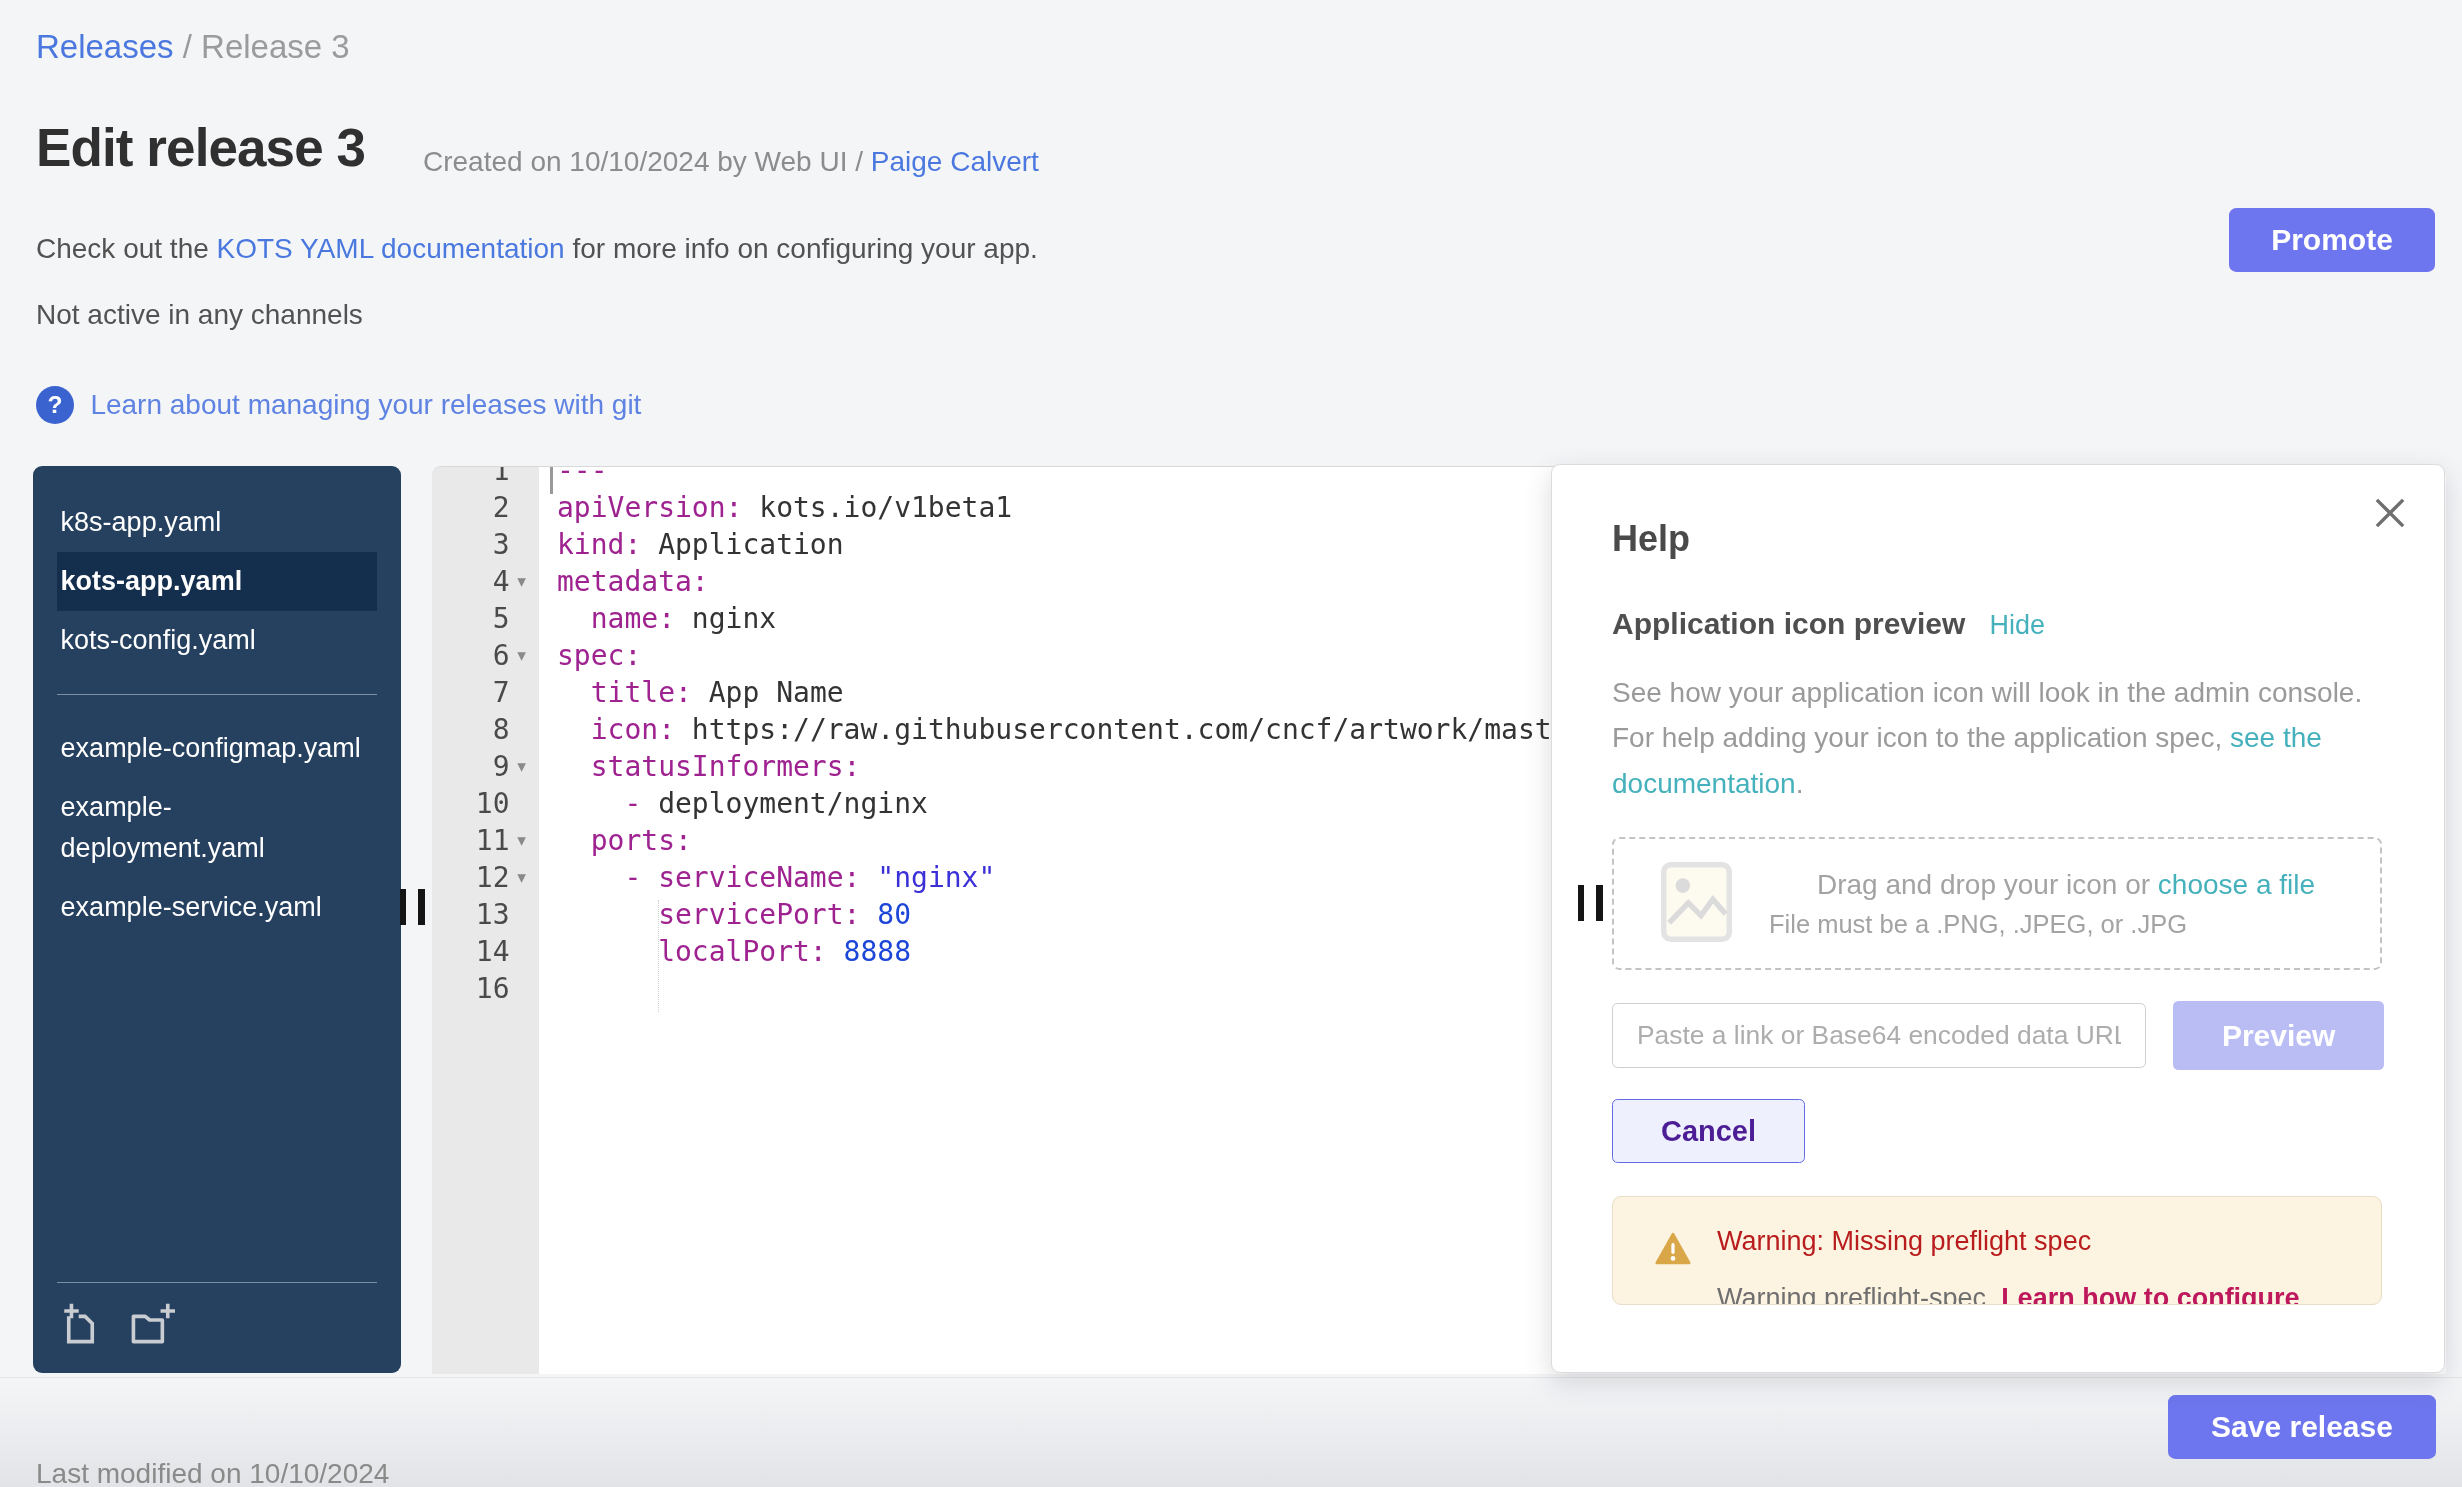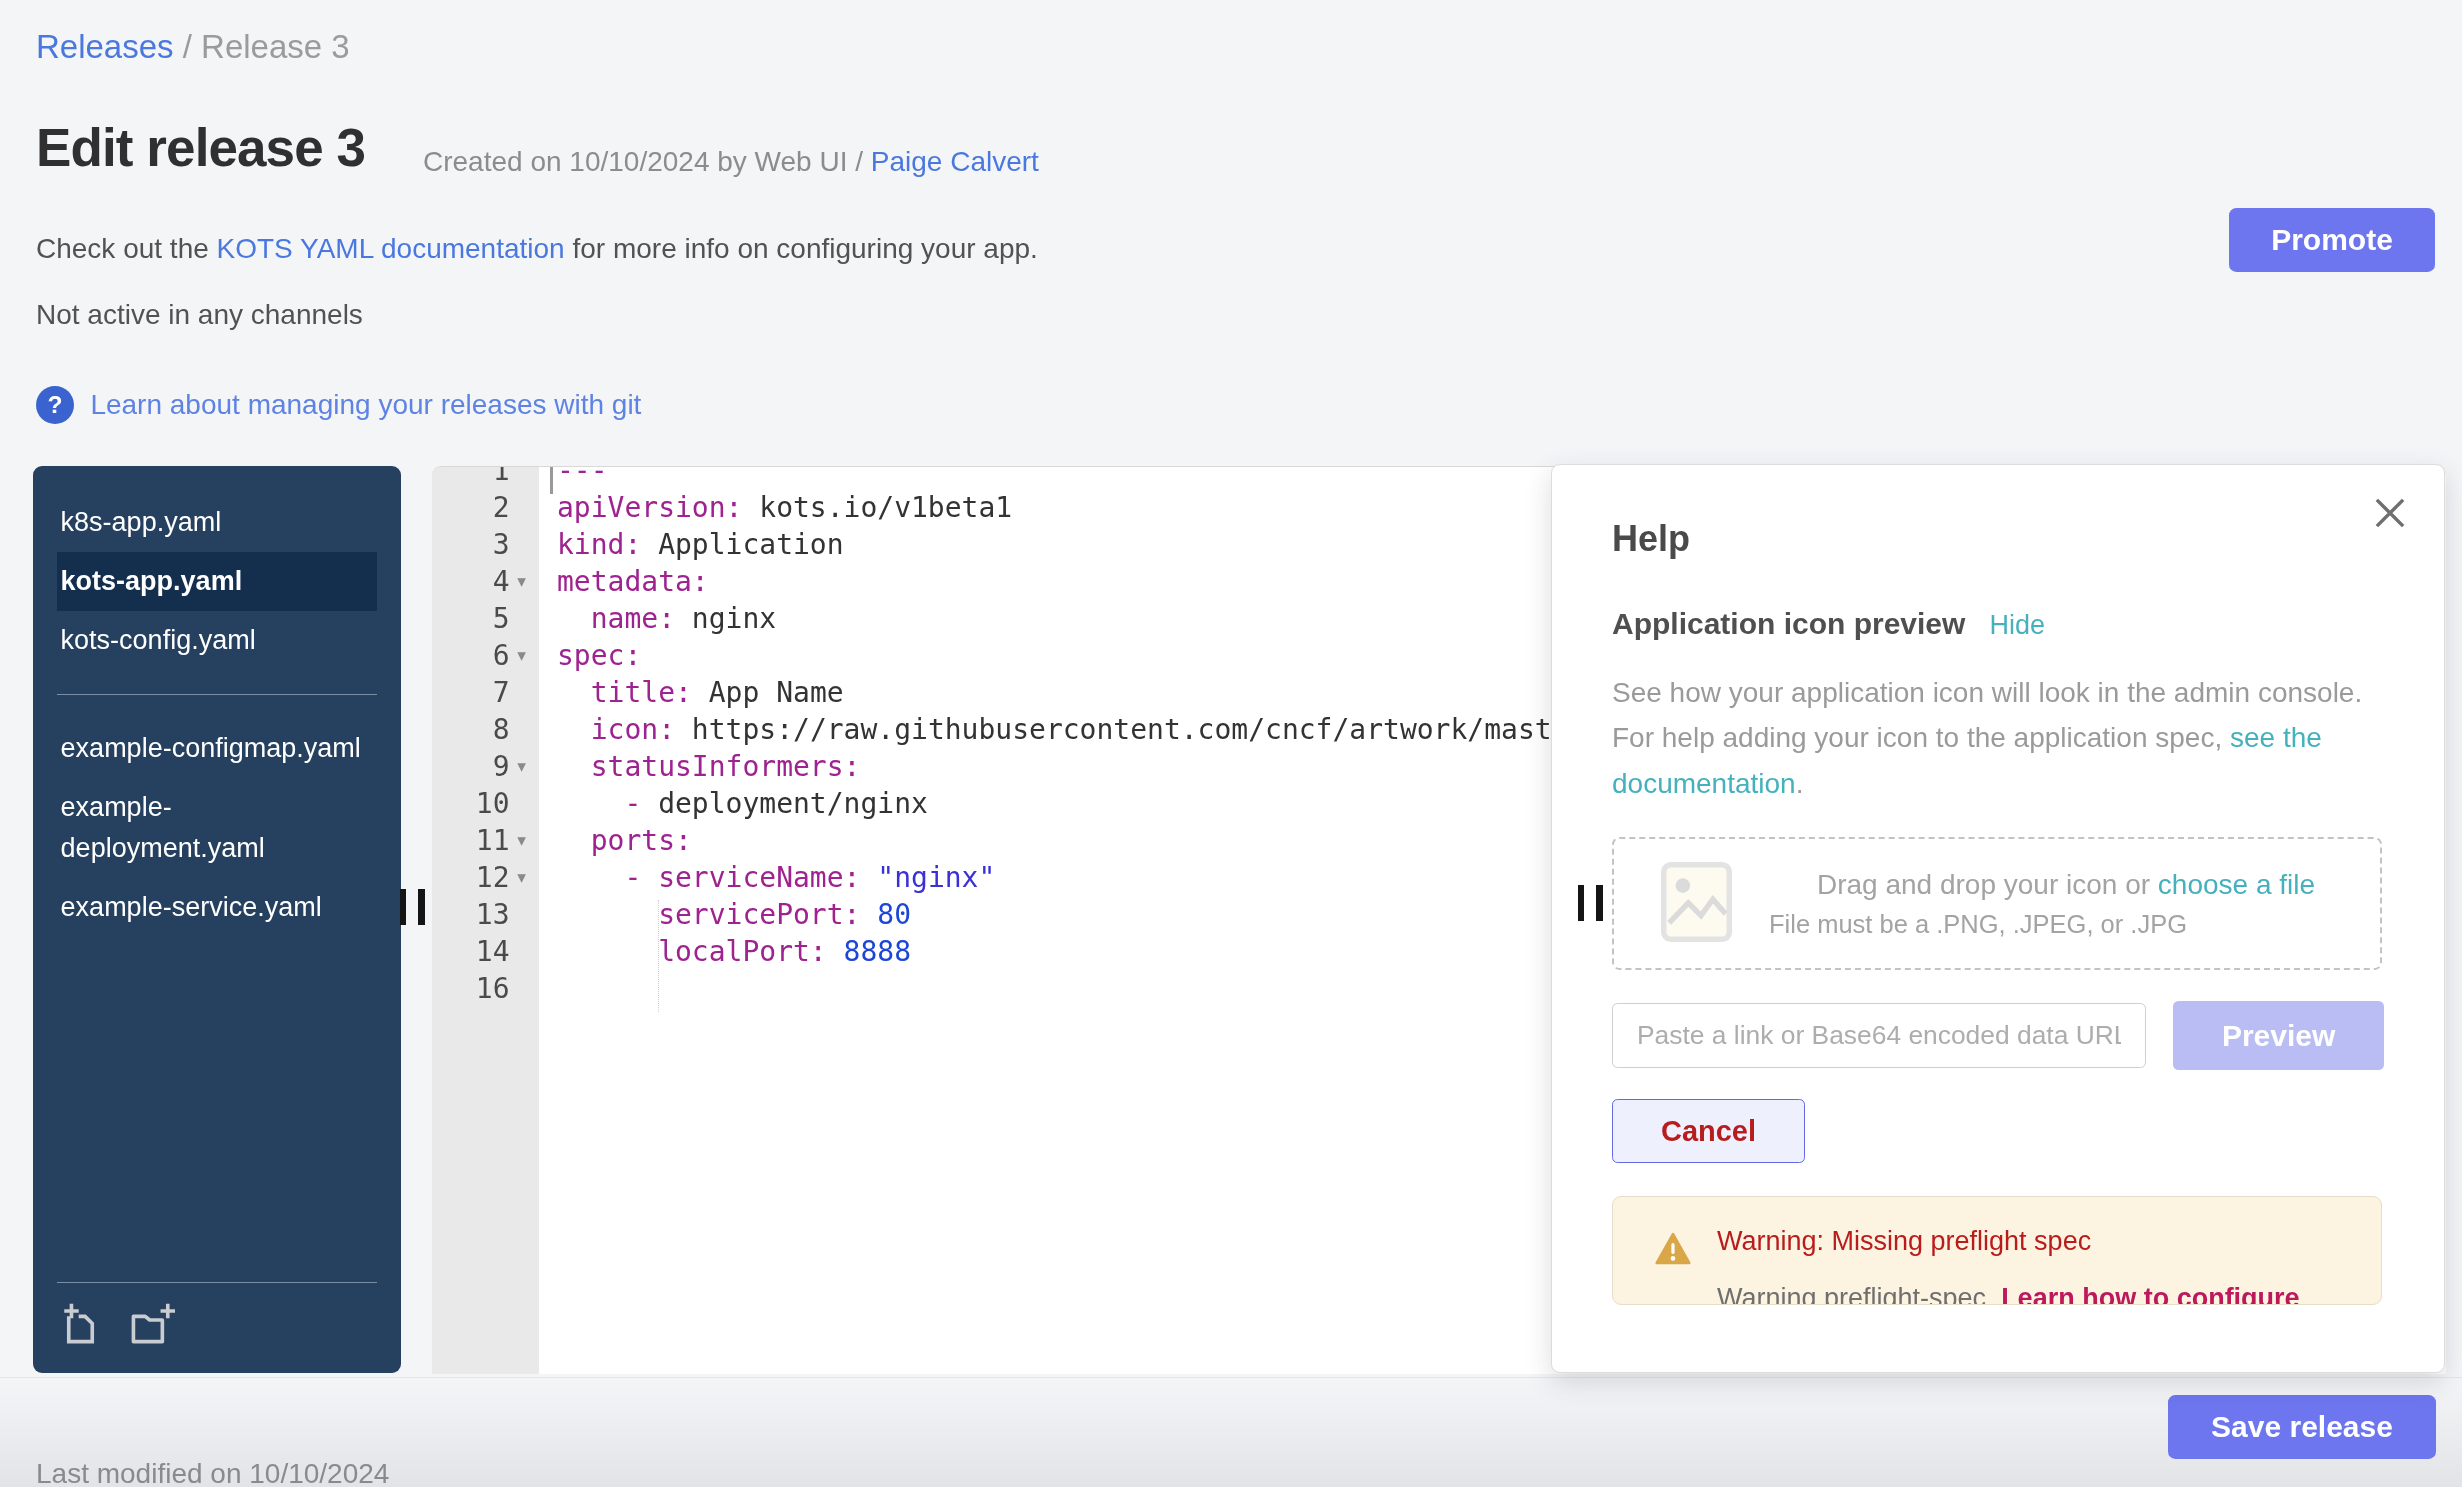--- a/index.html
+++ b/index.html
@@ -78,21 +78,21 @@
         box-sizing:border-box;display:flex;align-items:center;padding-left:46px;cursor:pointer;}
   .drop-text{margin-left:36px;}
   .drop-line1{font-size:28px;color:#a3a3a3;margin-left:48px;}
   .drop-line2{font-size:25.5px;color:#a3a3a3;margin-top:9px;}
   .icon-row{margin-top:31px;display:flex;align-items:center;}
   .link-input{width:535px;height:65px;box-sizing:border-box;border:1.8px solid #cfcfcf;border-radius:5.5px;
         font-size:26.4px;padding:0 24px;color:#444;font-family:"Liberation Sans",sans-serif;outline:none;}
   .link-input::placeholder{color:#adadad;}
   .preview-btn{width:211px;height:69px;margin-left:27px;background:#b9bdf4;font-size:30px;border-radius:5.5px;}
   .cancel-btn{margin-top:29px;width:193px;height:64px;background:#eef0fe;border:1.8px solid #636be4;
-        color:#b91c1c;font-size:29px;border-radius:5.5px;}
+        color:#4c1d95;font-size:29px;border-radius:5.5px;}
   .warning{position:relative;margin-top:33px;width:770px;height:109px;background:#fcf3e1;
         border:1.8px solid #e7ddc8;border-radius:9px;box-sizing:border-box;overflow:hidden;}
   .warn-icon{position:absolute;left:42px;top:35px;}
   .warn-title{position:absolute;left:104px;top:29px;font-size:27px;color:#b91c1c;}
   .warn-line2{position:absolute;left:104px;top:86px;font-size:27px;color:#6f6f6f;white-space:nowrap;}
   .warn-link{color:#be185d;font-weight:700;cursor:pointer;margin-top:23px;}
 
   
   .footer-rule{position:absolute;left:0;right:0;top:1377px;border-top:1.8px solid #e4e5e7;}
   .lastmod{position:absolute;left:36px;top:1410px;font-size:28px;color:#8a8a8a;z-index:2;margin-top:48px;}

